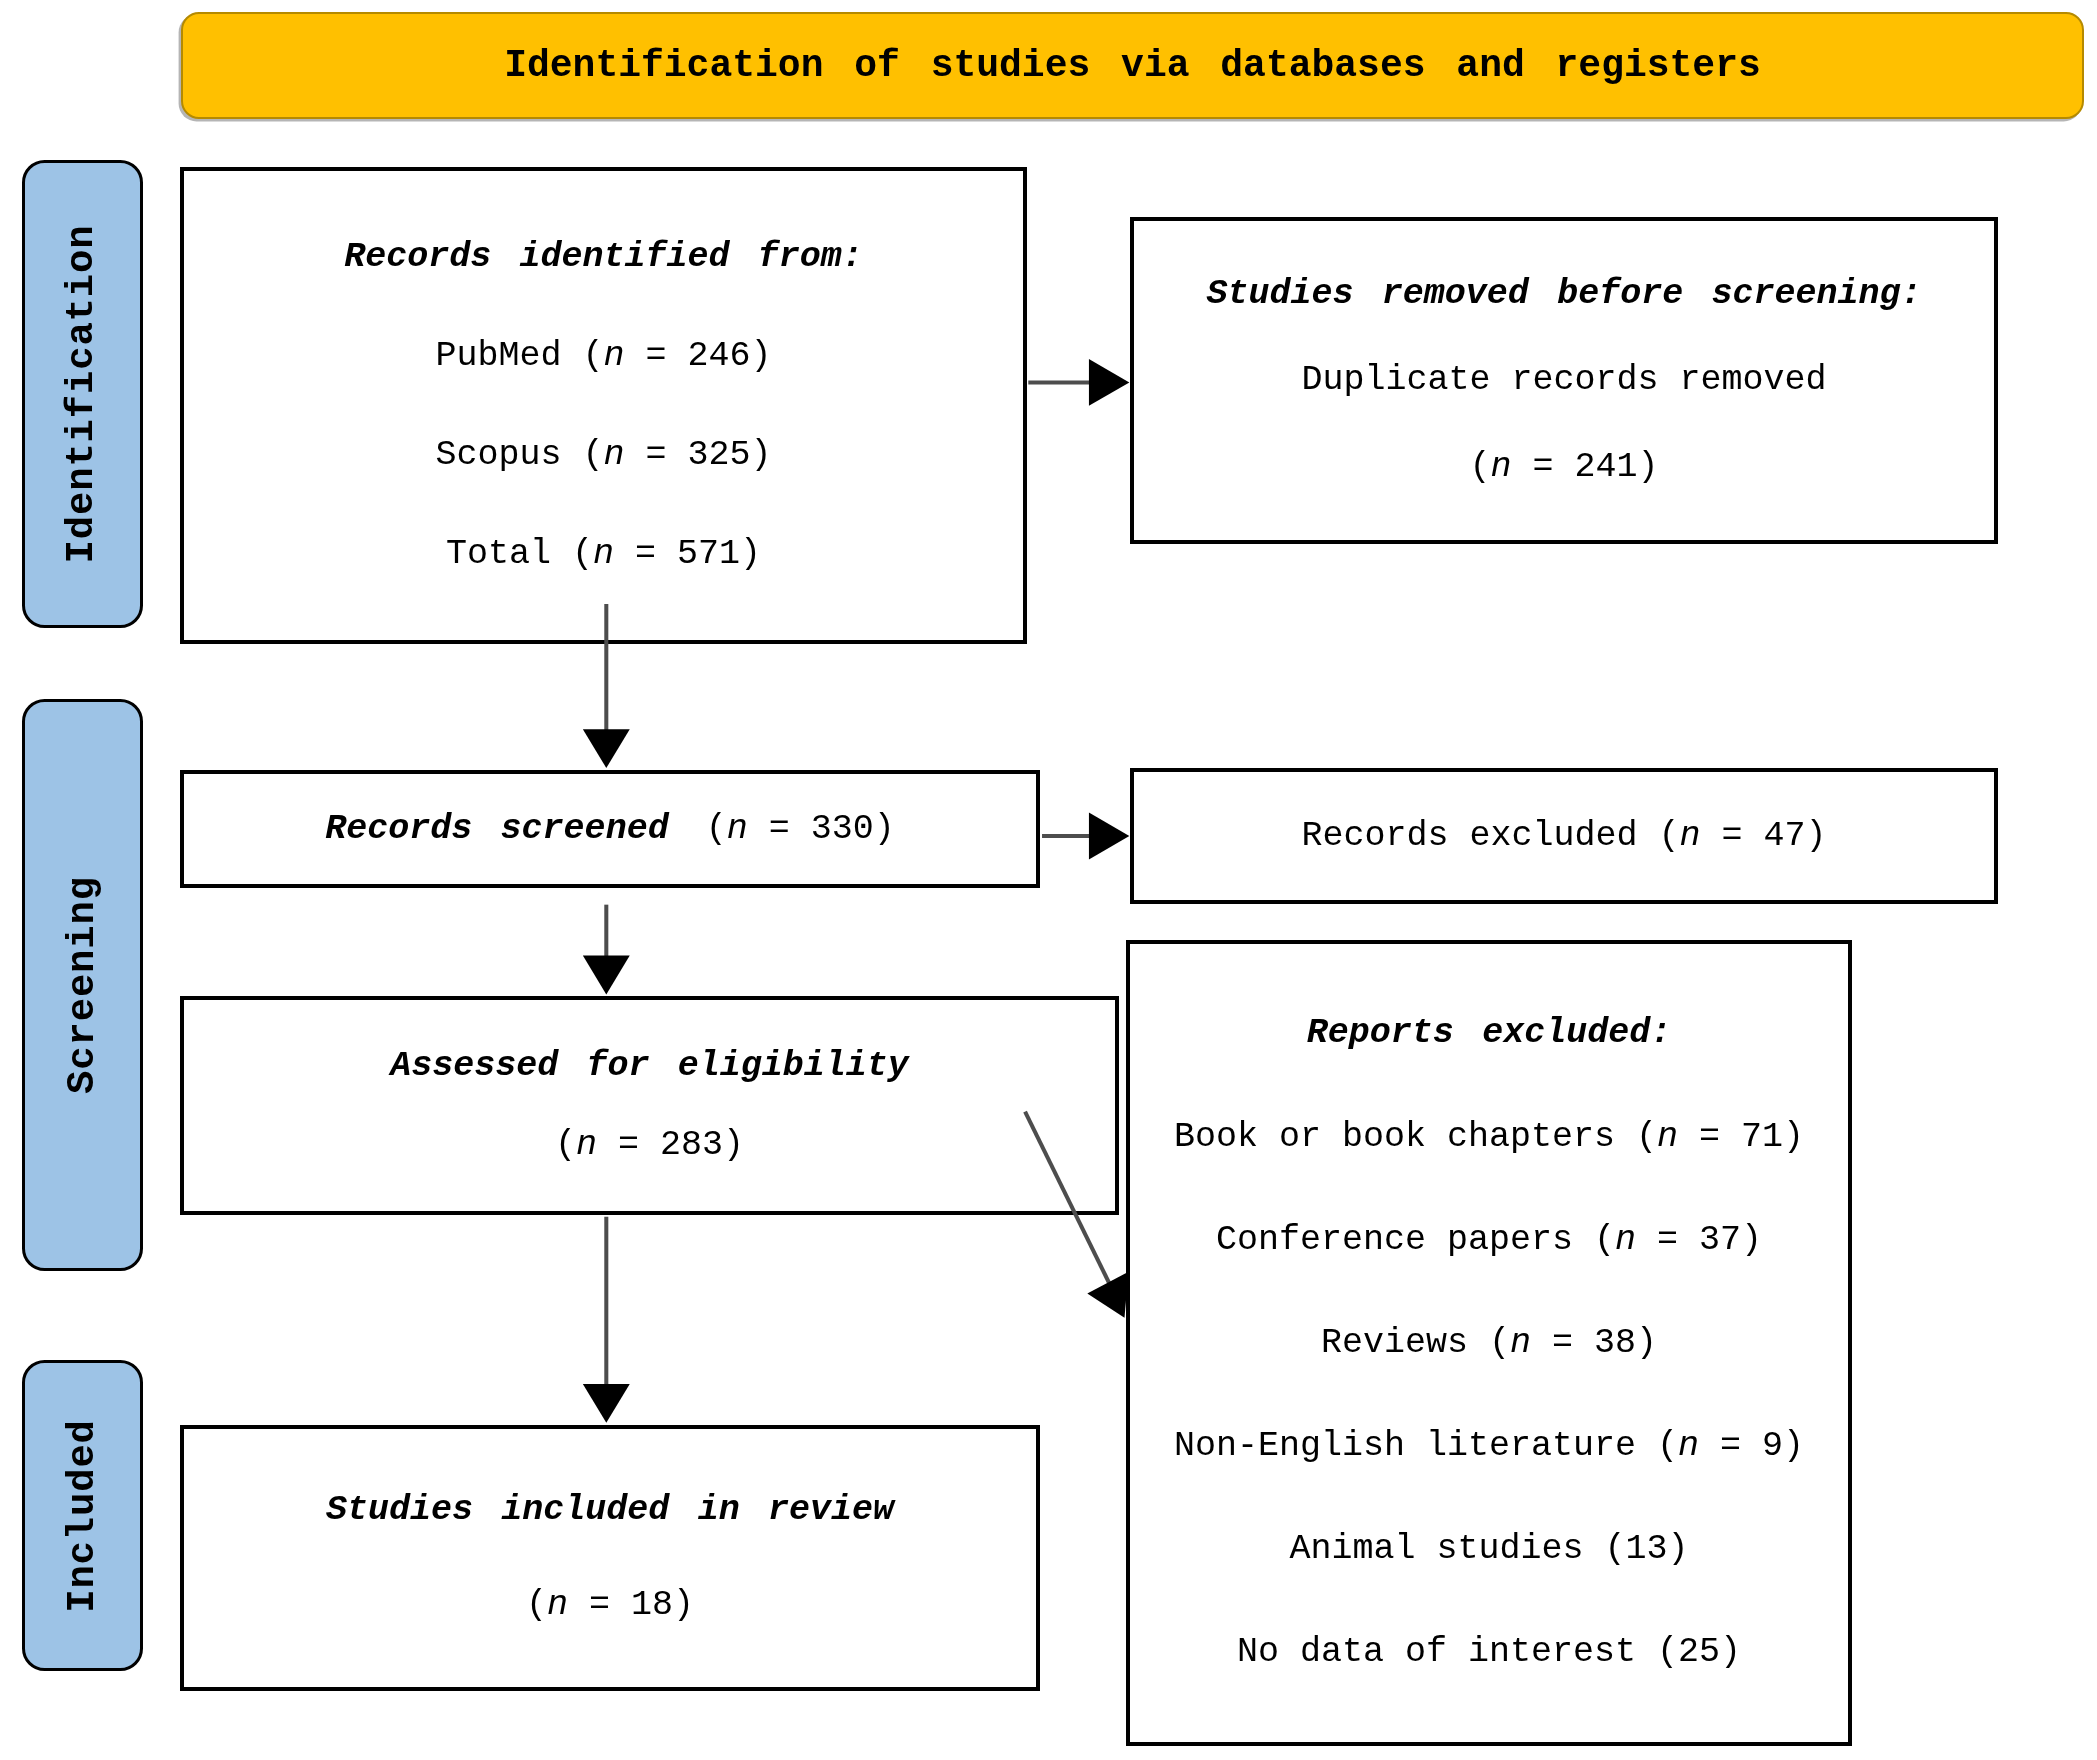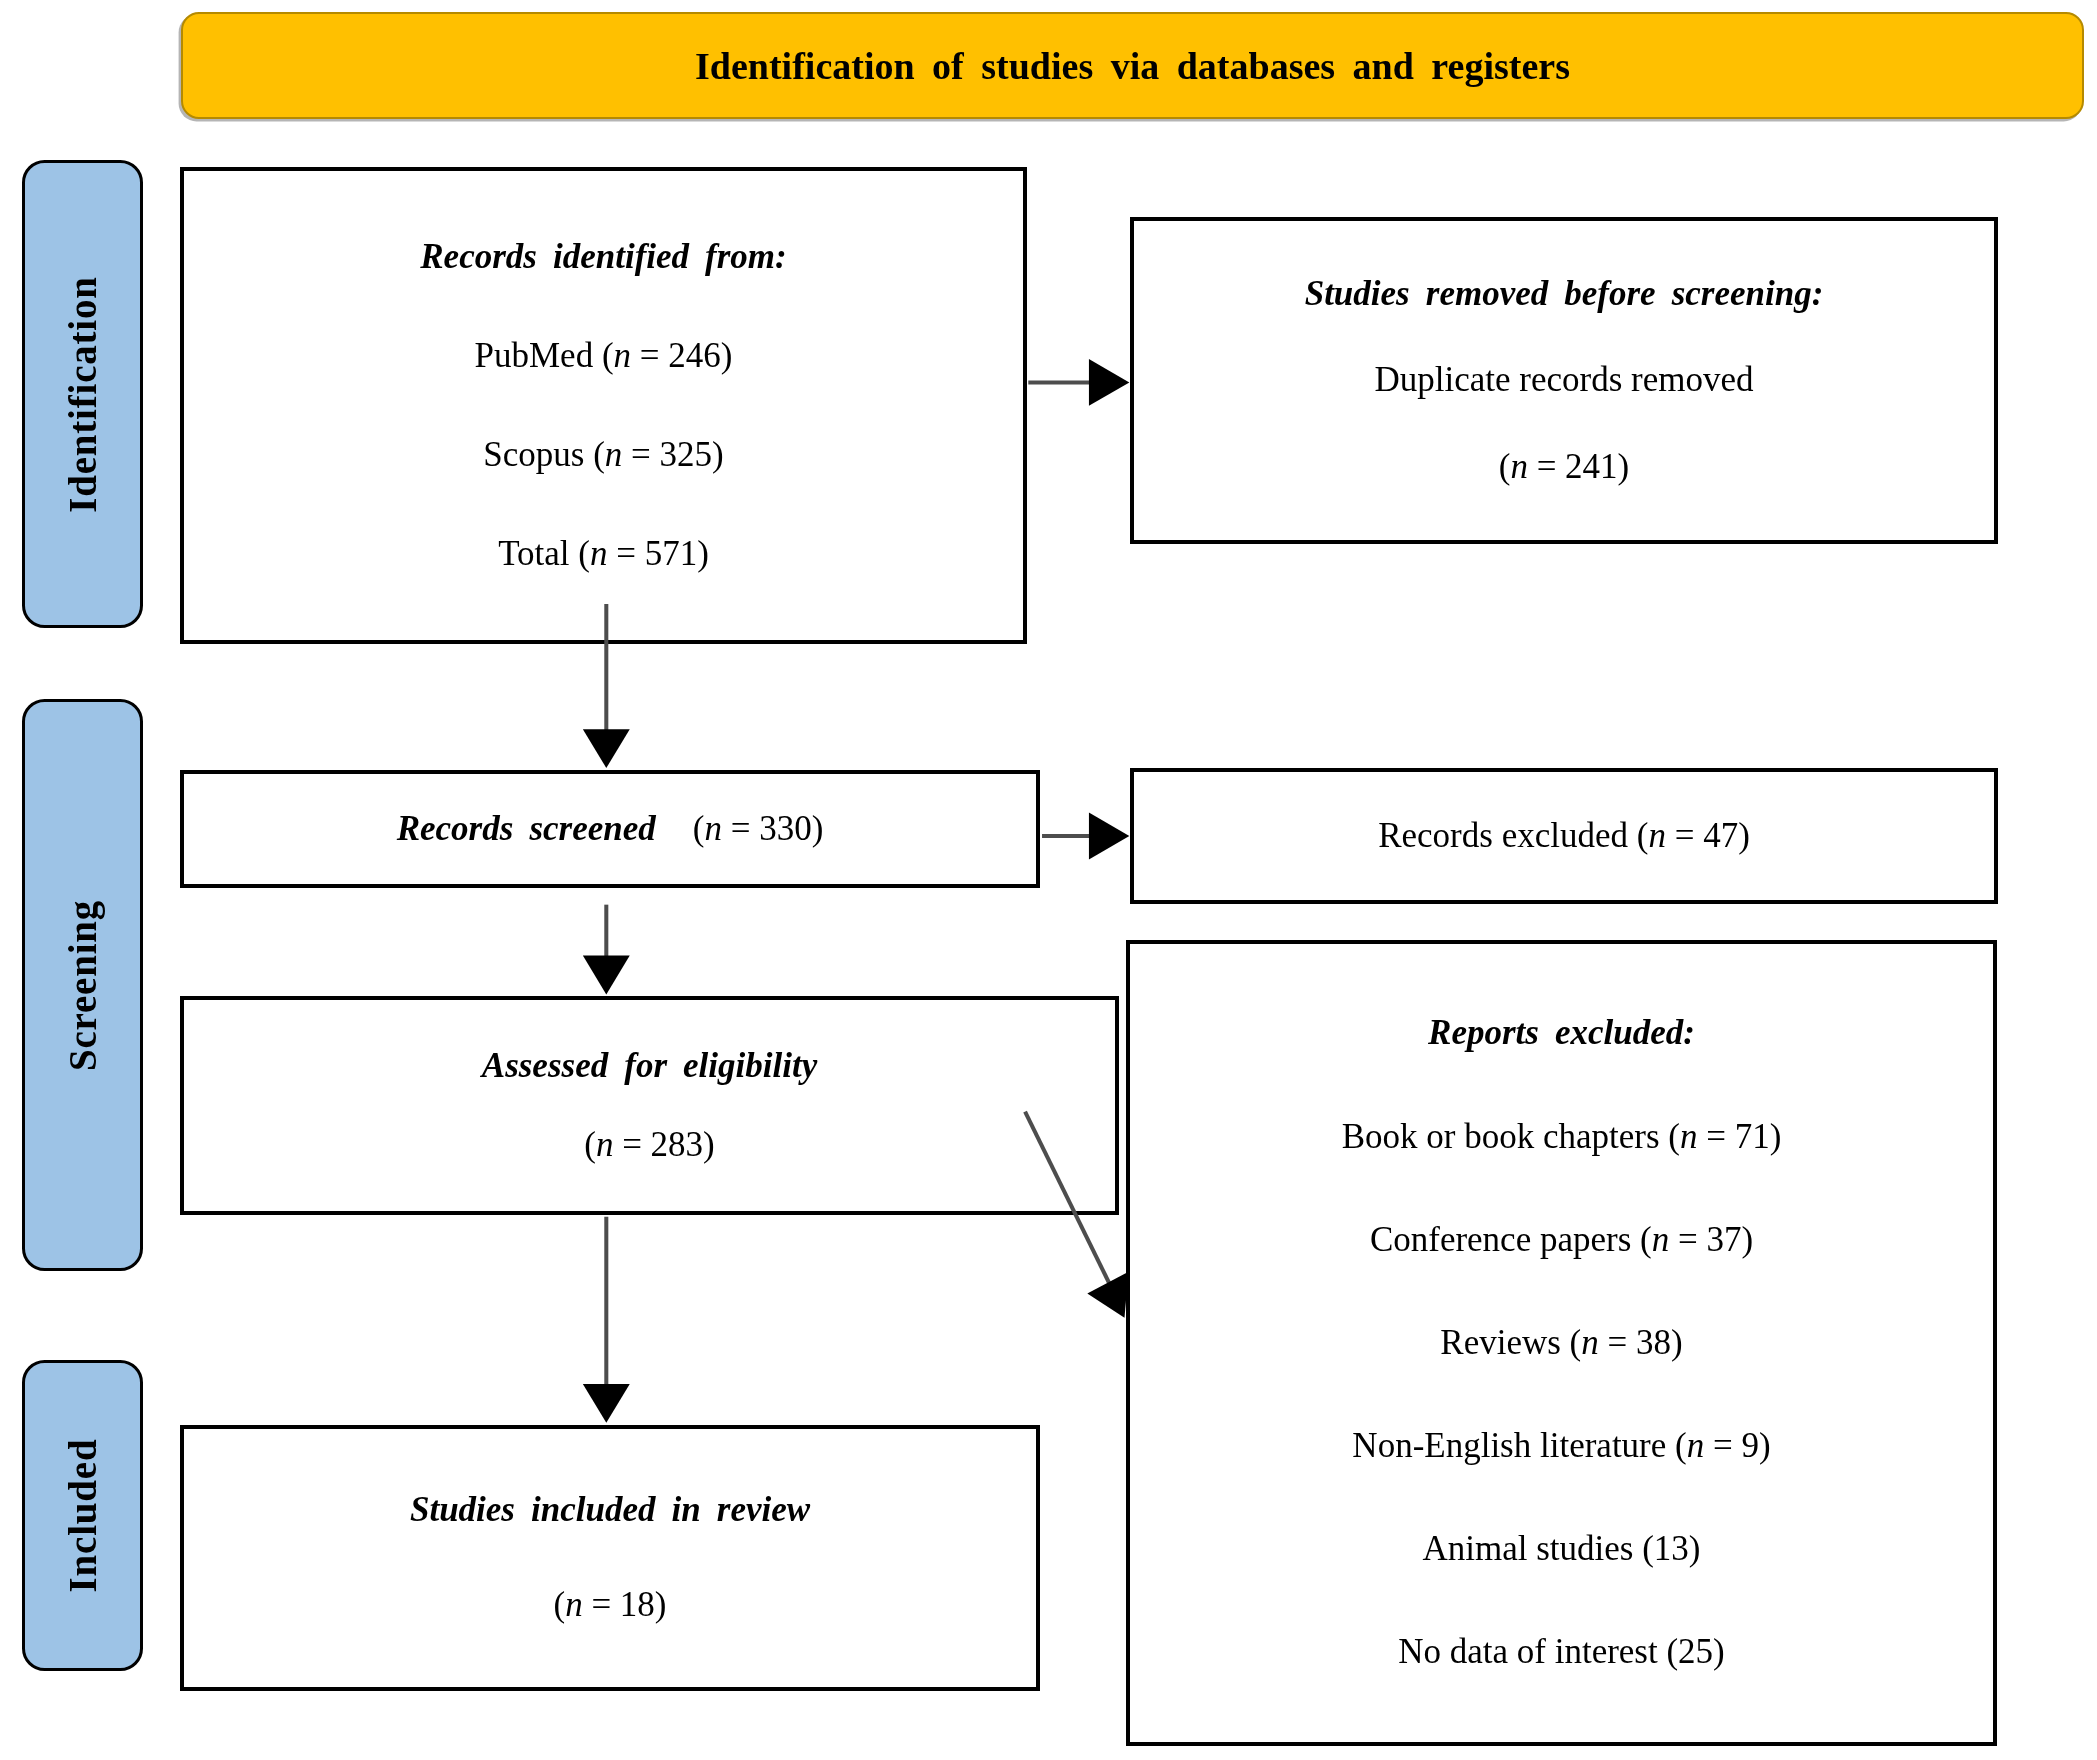--- a/index.html
+++ b/index.html
@@ -1,20 +1,20 @@
 <!DOCTYPE html>
 <html style="font-size:13px"><head>
 <meta charset="utf-8">
 <style>
   html,body{margin:0;padding:0;background:#ffffff;}
   .canvas{
     position:relative;
     width:2097px;height:1760px;
     background:#ffffff;
-    font-family:Liberation Serif, serif;
+    font-family:Liberation Mono, monospace;
     color:#000;
     overflow:hidden;
   }
   .banner{
     position:absolute;left:181px;top:12px;width:1903px;height:107px;
     background:#FFC000;
     border:2.4px solid #b58a00;
     border-radius:18px;
     box-sizing:border-box;
     display:flex;align-items:center;justify-content:center;
@@ -47,21 +47,21 @@
     font-size:35px;line-height:1.15;
     padding:6.5px 19.4px;
   }
   .box .heading{font-weight:bold;font-style:italic;word-spacing:7.3px;}
   .box.row{flex-direction:row;justify-content:center;gap:37px;}
   .box-identified{left:180px;top:167px;width:847px;height:477px;}
   .box-removed{left:1130px;top:217px;width:868px;height:327px;}
   .box-screened{left:180px;top:770px;width:860px;height:118px;}
   .box-records-excluded{left:1130px;top:768px;width:868px;height:136px;}
   .box-eligibility{left:180px;top:996px;width:939px;height:219px;}
-  .box-reports-excluded{left:1126px;top:940px;width:871px;height:806px;}
+  .box-reports-excluded{left:1126px;top:940px;width:726px;height:806px;}
   .box-included-review{left:180px;top:1425px;width:860px;height:266px;}
   .arrows{position:absolute;left:0;top:0;width:2097px;height:1760px;pointer-events:none;}
   .arrows line{stroke:#4d4d4d;stroke-width:5;}
   .arrows polygon{fill:#000;}
   i{font-style:italic;}
 </style>
 </head>
 <body>
 
 <div class="canvas">

